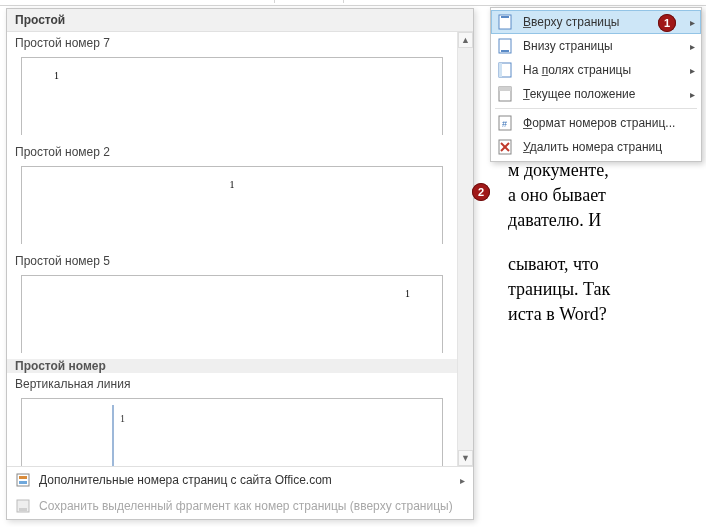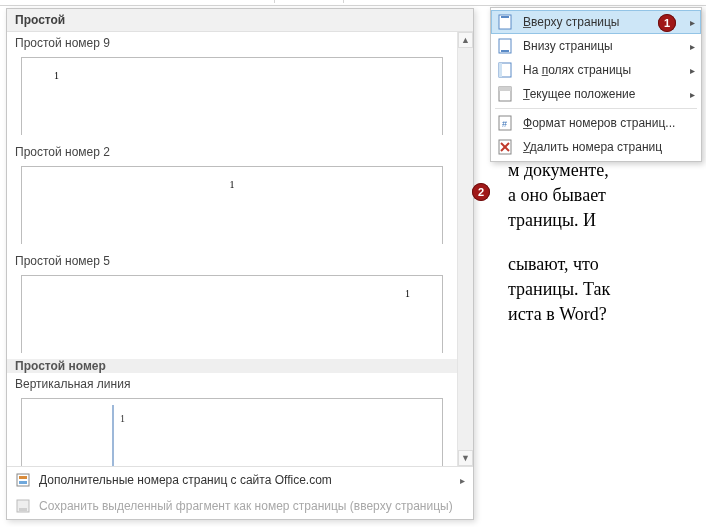--- a/index.html
+++ b/index.html
@@ -120,32 +120,32 @@
 </style>
 </head>
 <body>
 
 <div class="ribbon-border"></div>
 <div class="tab-ghost"></div>
 
 <div class="doc-bg">
   <div>м документе,</div>
   <div>а оно бывает</div>
-  <div>траницы.  И</div>
+  <div>давателю.  И</div>
   <div style="height:18px"></div>
   <div>сывают,  что</div>
   <div>траницы. Так</div>
   <div>иста в Word?</div>
 </div>
 
 <div class="gallery">
   <div class="gallery-head">Простой</div>
   <div class="gallery-body">
 
-    <div class="item-label">Простой номер 9</div>
+    <div class="item-label">Простой номер 7</div>
     <div class="preview p-left">
       <span class="pagenum">1</span>
     </div>
 
     <div class="item-label">Простой номер 2</div>
     <div class="preview p-center">
       <span class="pagenum">1</span>
     </div>
 
     <div class="item-label">Простой номер 5</div>

